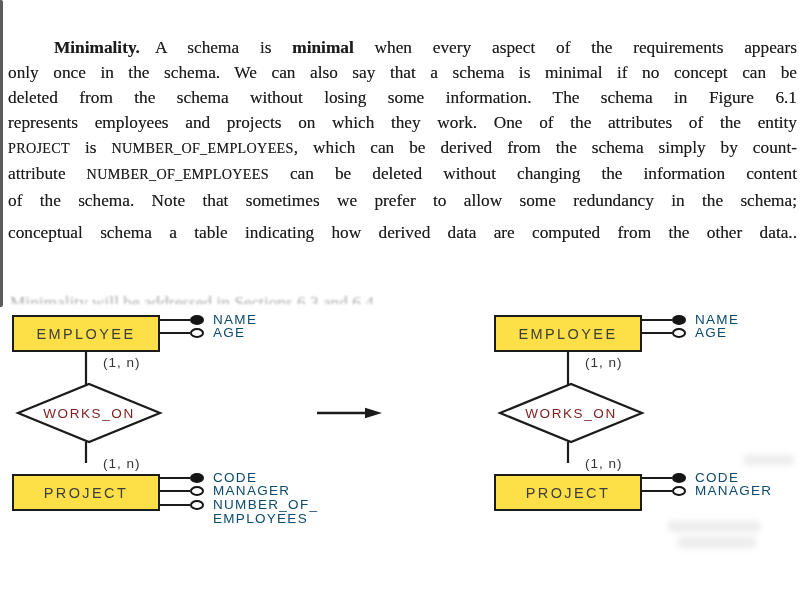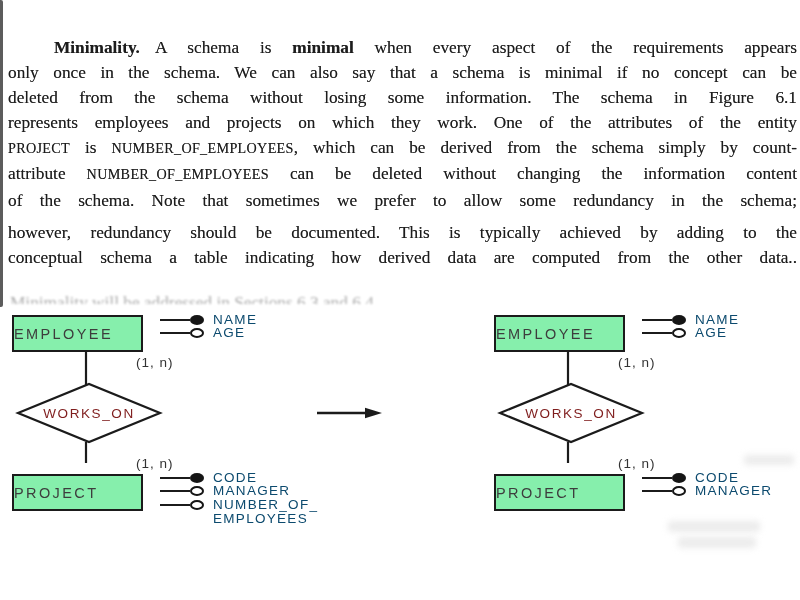--- a/index.html
+++ b/index.html
@@ -44,23 +44,23 @@
     font-size: 17.3px; line-height: 20px;
     color: #1c1c1c; opacity: .38; filter: blur(1.1px);
   }
   
   .figure { position: absolute; left: 0; top: 0; width: 800px; height: 600px; }
   .diagram { position: absolute; top: 313px; width: 310px; height: 242px; }
   #diagram-0 { left: 12px; }
   #diagram-1 { left: 494px; }
   .shapes { position: absolute; left: 0; top: 0; }
   .entity-box {
-    position: absolute; left: 0; width: 131px; height: 37px;
-    box-sizing: border-box; border: 2.2px solid #1b1b1b; background: #86efac;
-    display: flex; align-items: center; 
+    position: absolute; left: 0; width: 148px; height: 37px;
+    box-sizing: border-box; border: 2.2px solid #1b1b1b; background: #fde047;
+    display: flex; align-items: center; justify-content: center;
     font-family: "Liberation Sans", sans-serif;
     font-size: 14.5px; letter-spacing: 2.4px; color: #3d3d3d;
   }
   .entity-box.e1 { top: 2px; }
   .entity-box.e2 { top: 161px; }
   .attr-row {
     position: absolute; left: 148px;
     display: flex; align-items: center; height: 14px;
     font-family: "Liberation Sans", sans-serif;
     font-size: 13.5px; letter-spacing: 1.3px; color: #0c4a6e;
@@ -70,21 +70,21 @@
   .attr-line { width: 30px; height: 0; border-top: 2.2px solid #1b1b1b; }
   .attr-row.two .attr-line { margin-top: 6px; }
   .attr-dot { width: 14px; height: 10px; border-radius: 50%; box-sizing: border-box; flex: none; }
   .attr-row.two .attr-dot { margin-top: 2px; }
   .attr-dot.filled { background: #151515; }
   .attr-dot.open { background: #fff; border: 2.4px solid #151515; }
   .attr-label { margin-left: 9px; line-height: 14px; }
   .card-label {
     position: absolute; left: 91px;
     font-family: "Liberation Sans", sans-serif;
-    font-size: 13.5px; letter-spacing: 1px; color: #333; margin-left: 33px;
+    font-size: 13.5px; letter-spacing: 1px; color: #333;
   }
   .card-label.c1 { top: 42px; }
   .card-label.c2 { top: 143px; }
   .rel-label {
     position: absolute; left: 10px; top: 93px; width: 134px;
     text-align: center;
     font-family: "Liberation Sans", sans-serif;
     font-size: 13.5px; letter-spacing: 1.6px; color: #7f1d1d;
   }
   .arrow-wrap { position: absolute; left: 309px; top: 401px; }
@@ -112,21 +112,20 @@
     <div class="para" id="para-1">
         <div class="tline first"><span class="seg-bh">Minimality.</span><span class="seg-n">A schema is </span><span class="seg-b">minimal</span><span class="seg-n"> when every aspect of the requirements appears</span></div>
         <div class="tline"><span class="seg-n">only once in the schema. We can also say that a schema is minimal if no concept can be</span></div>
         <div class="tline"><span class="seg-n">deleted from the schema without losing some information. The schema in Figure 6.1</span></div>
         <div class="tline"><span class="seg-n">represents employees and projects on which they work. One of the attributes of the entity</span></div>
         <div class="tline"><span class="seg-sc">PROJECT</span><span class="seg-n"> is </span><span class="seg-sc">NUMBER_OF_EMPLOYEES</span><span class="seg-n">, which can be derived from the schema simply by count-</span></div>
         <div class="tline"><span class="seg-n">attribute </span><span class="seg-sc">NUMBER_OF_EMPLOYEES</span><span class="seg-n"> can be deleted without changing the information content</span></div>
         <div class="tline"><span class="seg-n">of the schema. Note that sometimes we prefer to allow some redundancy in the schema;</span></div>
       </div>
     <div class="para" id="para-2">
-        <div class="tline"><span class="seg-n">however, redundancy should be documented. This is typically achieved by adding to the</span></div>
         <div class="tline"><span class="seg-n">conceptual schema a table indicating how derived data are computed from the other data..</span></div>
       </div>
   </div>
 
   <div class="ghost-line">Minimality will be addressed in Sections 6.3 and 6.4.</div>
 
   <div class="figure">
     <div class="diagram" id="diagram-0"><svg>
           <svg width="160" height="242" viewBox="0 0 160 242" class="shapes">
             <line x1="74" y1="39" x2="74" y2="72" stroke="#1b1b1b" stroke-width="2.2"></line>

